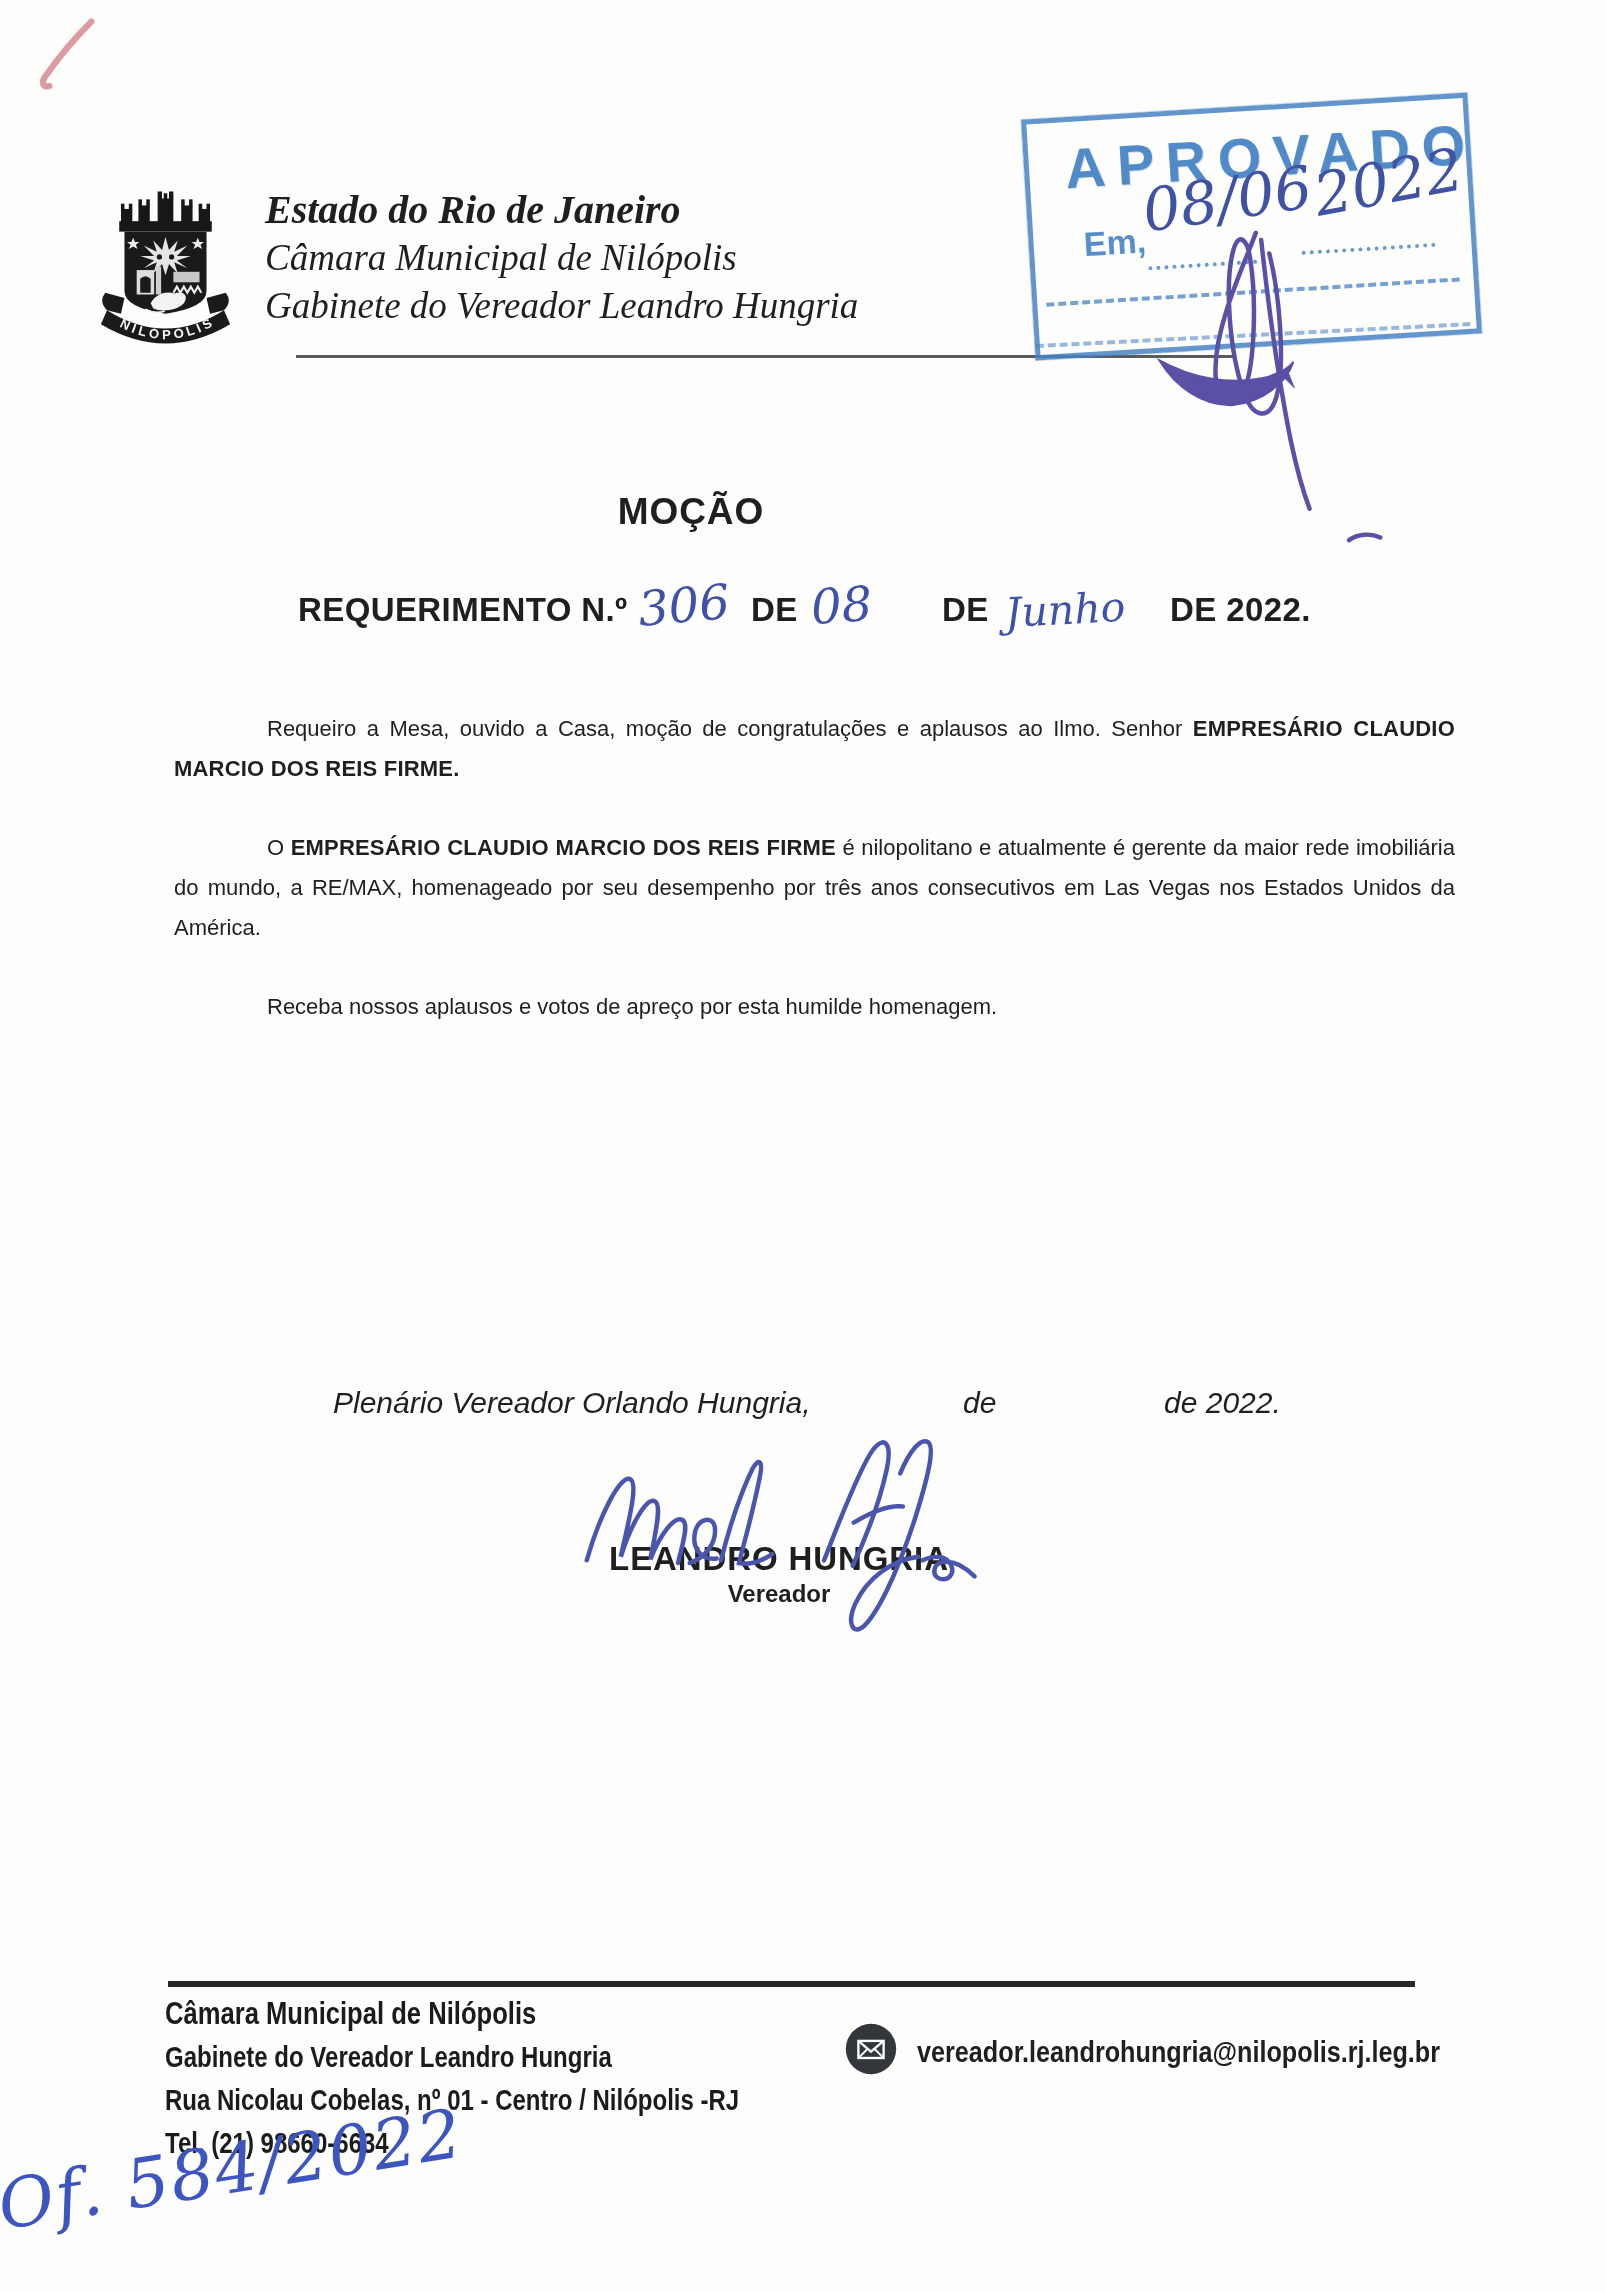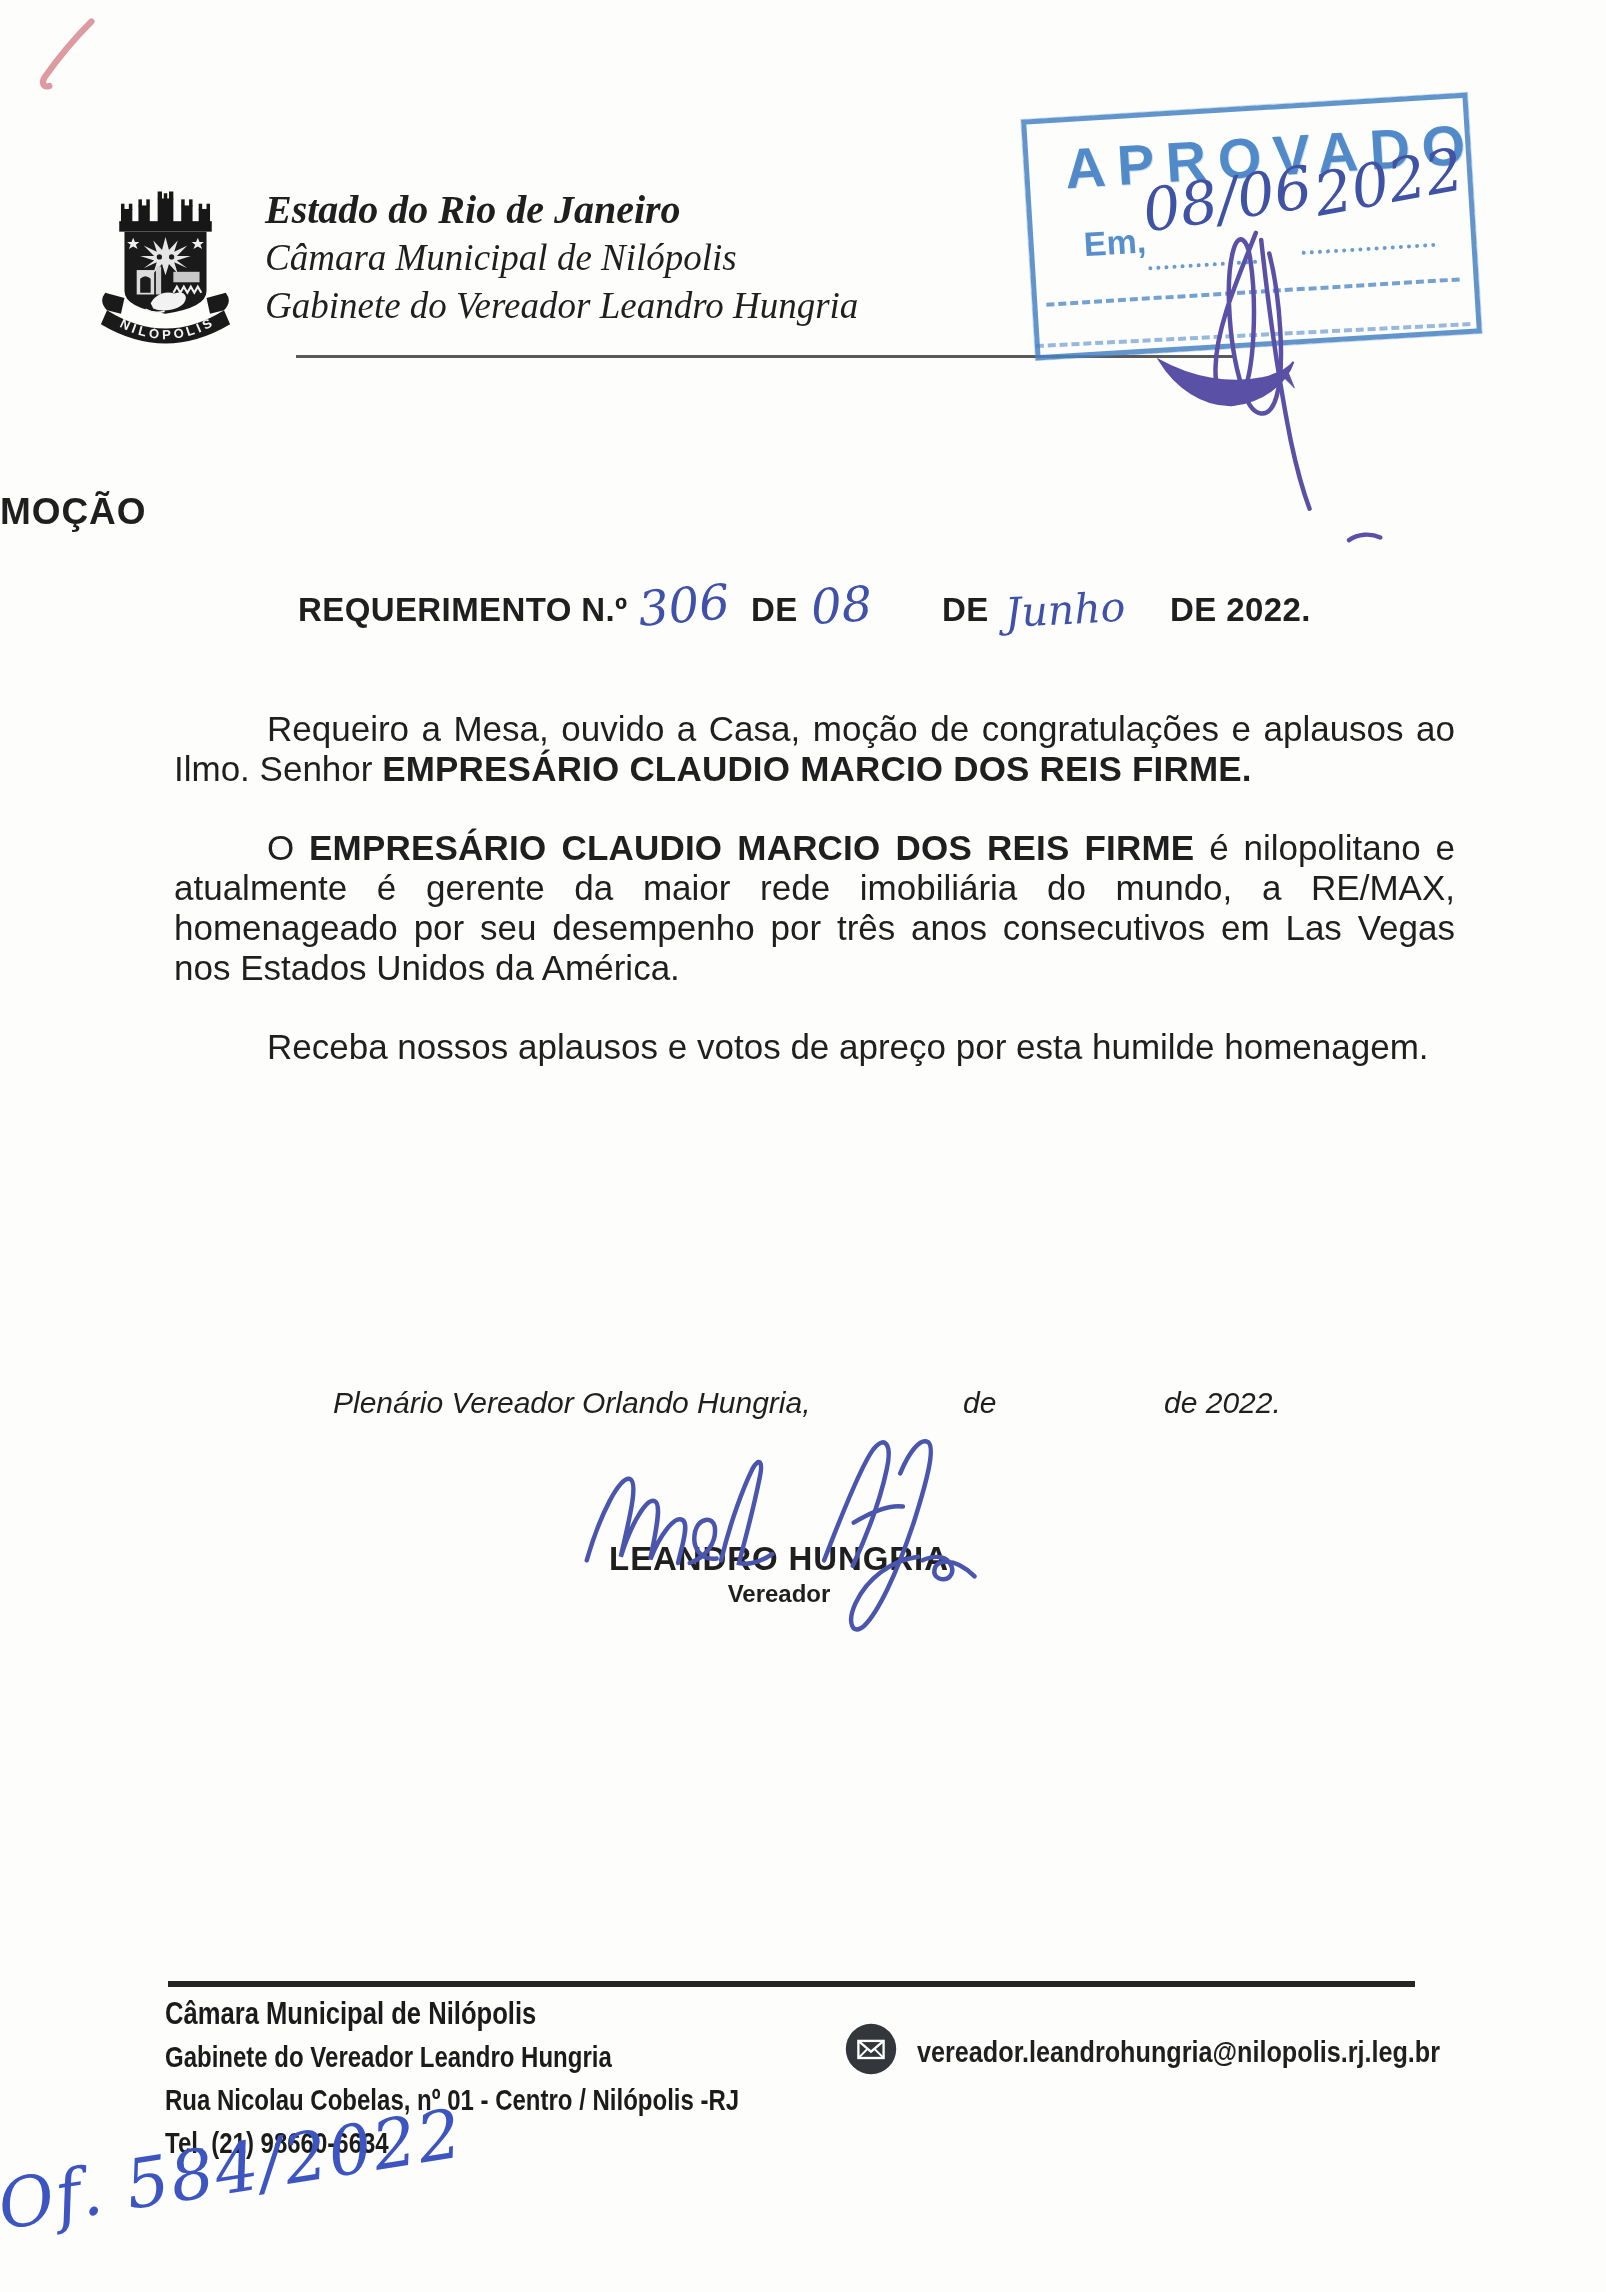--- a/index.html
+++ b/index.html
@@ -21,30 +21,30 @@
   .stamp-em{left:50px;top:104px;font-size:34px;font-weight:700;color:rgba(70,130,196,.9);}
   .hand{font-family:"DejaVu Serif",serif;font-style:italic;}
   .stamp-dm{left:111px;top:52px;font-size:59px;color:#4052a4;transform:rotate(-5deg);}
   .stamp-yr{left:283px;top:45px;font-size:59px;color:#4052a4;transform:rotate(-7deg);}
   .dot1{left:113px;top:149px;width:109px;border-bottom:4.5px dotted rgba(70,130,196,.8);}
   .dot2{left:267px;top:143px;width:134px;border-bottom:4.5px dotted rgba(70,130,196,.8);}
   .sigline{left:9px;top:179px;width:414px;border-bottom:4.5px dashed rgba(70,130,196,.75);}
   .outdash{left:-3.6px;top:222px;width:435px;border-bottom:4.5px dashed rgba(70,130,196,.55);transform:rotate(.6deg);}
 
   
-  .doc-title{left:0;top:491px;width:1382px;font-size:37px;font-weight:700;letter-spacing:0.9px;}
+  .doc-title{left:0;top:491px;width:1382px;text-align:center;font-size:37px;font-weight:700;letter-spacing:0.9px;}
   .req{top:591px;font-size:33px;font-weight:700;letter-spacing:0.4px;}
   .req.p1{left:298px;} .req.d1{left:751px;} .req.d2{left:942px;} .req.sfx{left:1170px;}
   .req-hand{font-size:48px;color:#3f51a8;top:577px;}
   .rh-num{left:638px;transform:rotate(-5deg);}
   .rh-day{left:811px;transform:rotate(-4deg);}
   .rh-mon{left:1005px;font-size:41px;top:586px;transform:rotate(-3deg);}
 
   
-  .body-block{left:174px;top:709px;width:1281px;font-size:35px;line-height:40px;text-align:justify;}
+  .body-block{left:174px;top:709px;width:1281px;font-size:22px;line-height:40px;text-align:justify;}
   .body-block p{margin:0 0 39px 0;text-indent:93px;}
   .b{font-weight:700;letter-spacing:0.2px;}
 
   .plenary{top:1386px;font-family:"Liberation Sans",sans-serif;font-style:italic;font-size:30px;}
   .pl-main{left:333px;text-align:right;} .pl-de1{left:963px;} .pl-de2{left:1164px;}
 
   .sig-name{left:573px;top:1540px;width:412px;text-align:center;font-size:33px;font-weight:700;letter-spacing:0.9px;}
   .sig-role{left:573px;top:1580px;width:412px;text-align:center;font-size:24px;font-weight:700;}
 
   

